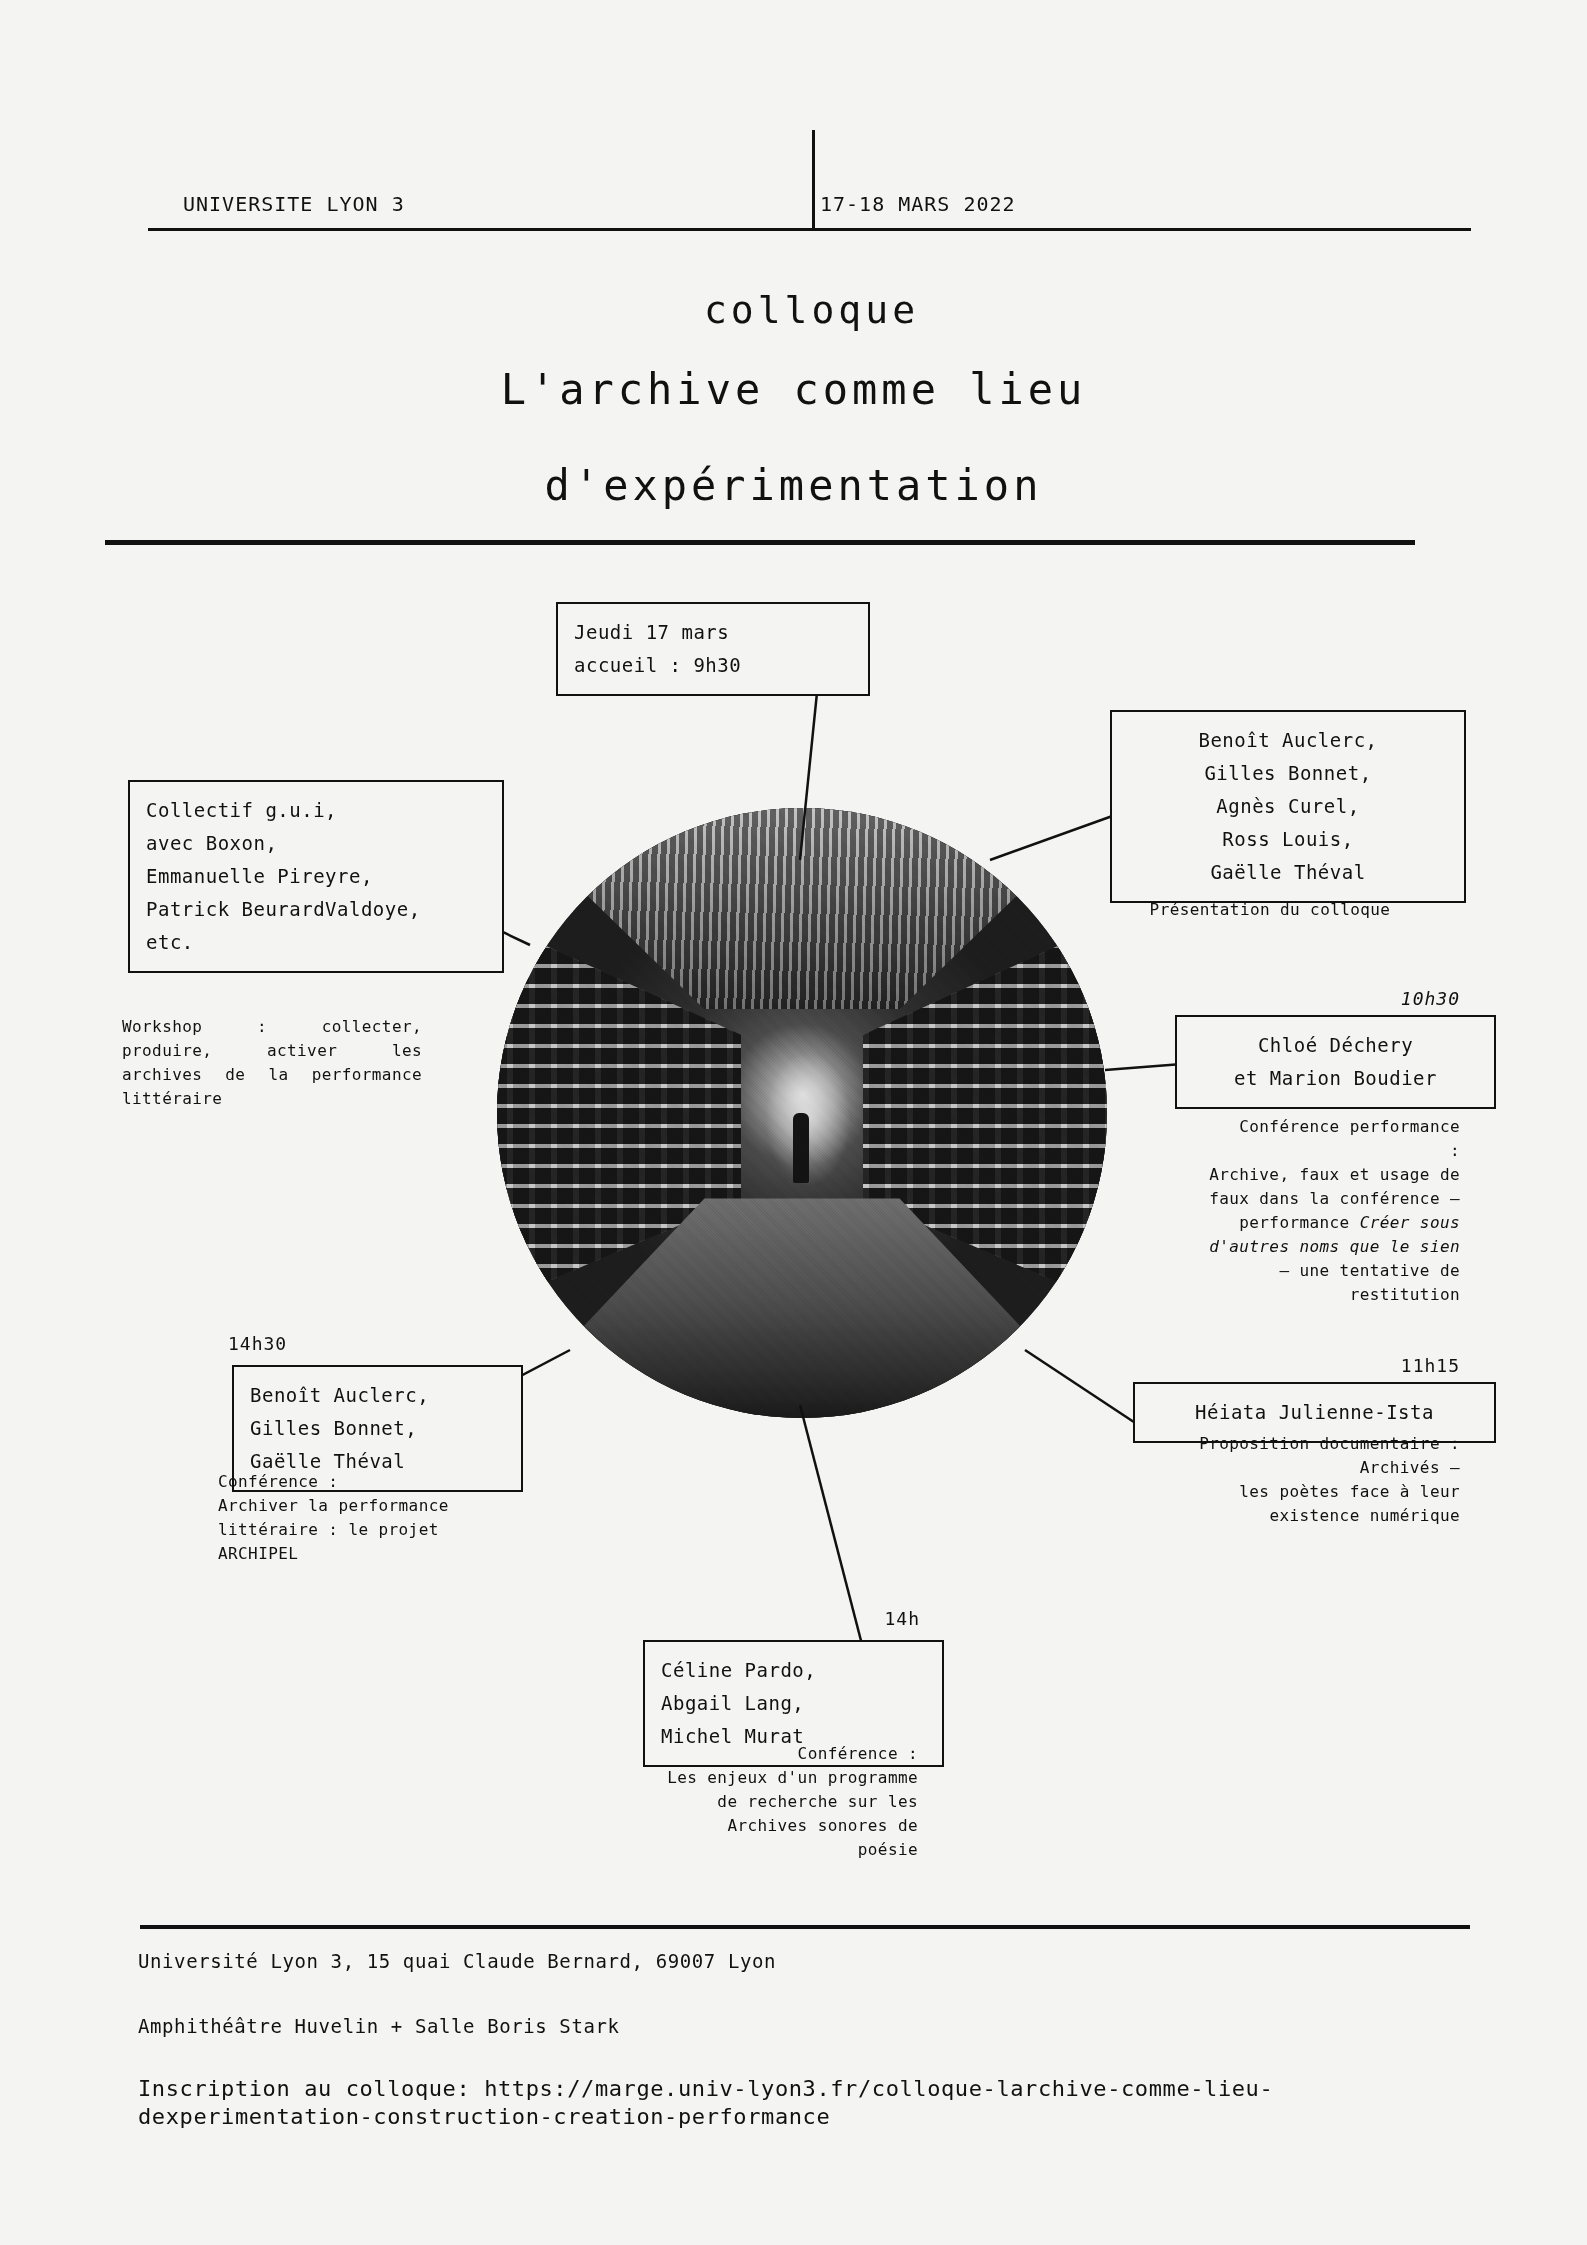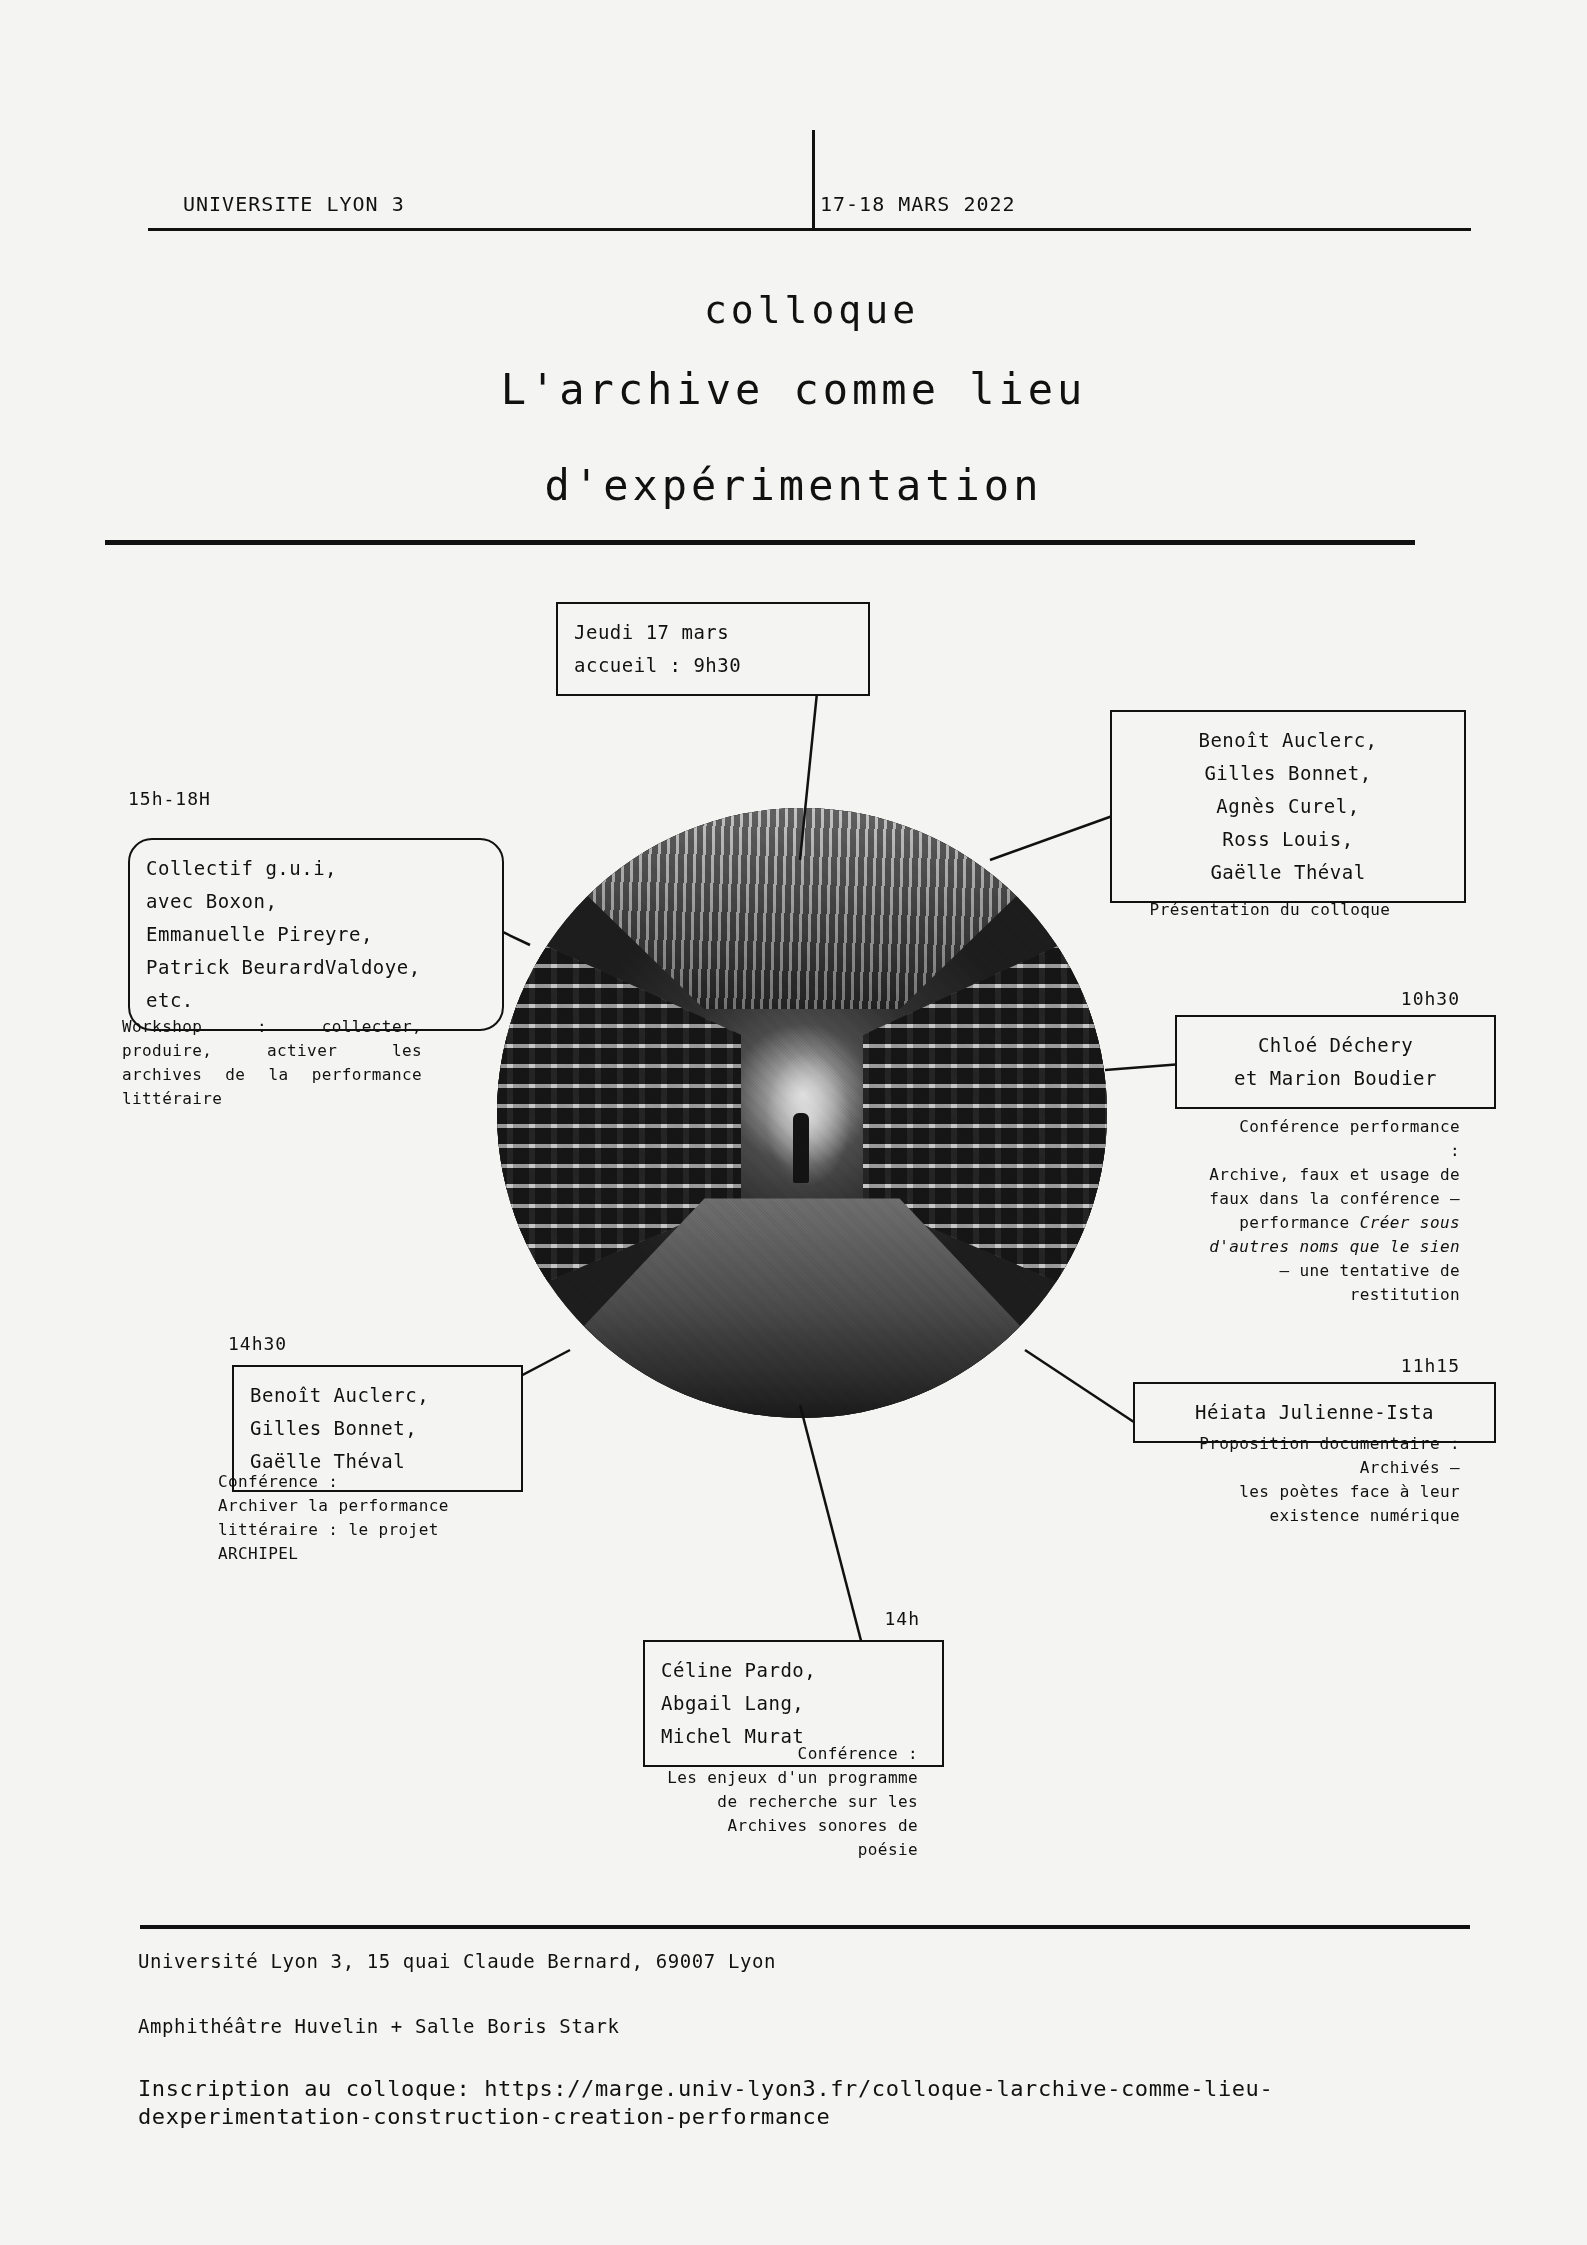--- a/index.html
+++ b/index.html
@@ -196,36 +196,36 @@
   .j { text-align: justify; }
   .ital { font-style: italic; }
 
   
   #box-jeudi { left: 556px; top: 602px; width: 278px; }
   #box-pres  { left: 1110px; top: 710px; width: 320px; text-align: center; }
   #time-pres { left: 1230px; top: 683px; width: 200px; text-align: right; margin-top: 24px; }
   #desc-pres { left: 1110px; top: 898px; width: 320px; text-align: center; }
 
   #box-chloe { left: 1175px; top: 1015px; width: 285px; text-align: center; }
-  #time-chloe{ left: 1260px; top: 988px; width: 200px; text-align: right; }
+  #time-chloe{ left: 1260px; top: 988px; width: 200px; text-align: right; font-style: italic; }
   #desc-chloe{ left: 1185px; top: 1115px; width: 275px; text-align: right; }
 
   #box-heiata{ left: 1133px; top: 1382px; width: 327px; text-align: center; }
   #time-heiata{ left: 1260px; top: 1355px; width: 200px; text-align: right; }
   #desc-heiata{ left: 1130px; top: 1432px; width: 330px; text-align: right; }
 
   #box-celine { left: 643px; top: 1640px; width: 265px; }
   #time-celine{ left: 700px; top: 1608px; width: 220px; text-align: right; }
   #desc-celine{ left: 618px; top: 1742px; width: 300px; text-align: right; }
 
   #box-benoit { left: 232px; top: 1365px; width: 255px; }
   #time-benoit{ left: 228px; top: 1333px; width: 200px; text-align: left; }
   #desc-benoit{ left: 218px; top: 1470px; width: 290px; text-align: left; }
 
-  #box-collectif { left: 128px; top: 838px; width: 340px; border-radius: 24px; }
+  #box-collectif { left: 128px; top: 780px; width: 340px; }
   #time-collectif{ left: 128px; top: 788px; width: 200px; text-align: left; }
   #desc-collectif{ left: 122px; top: 1015px; width: 300px; }
 
   
   .footer-rule {
     position: absolute;
     left: 140px;
     top: 1925px;
     width: 1330px;
     height: 4px;

